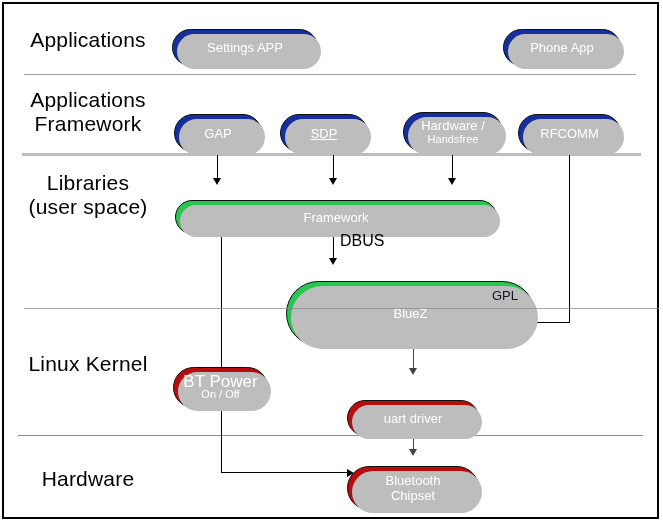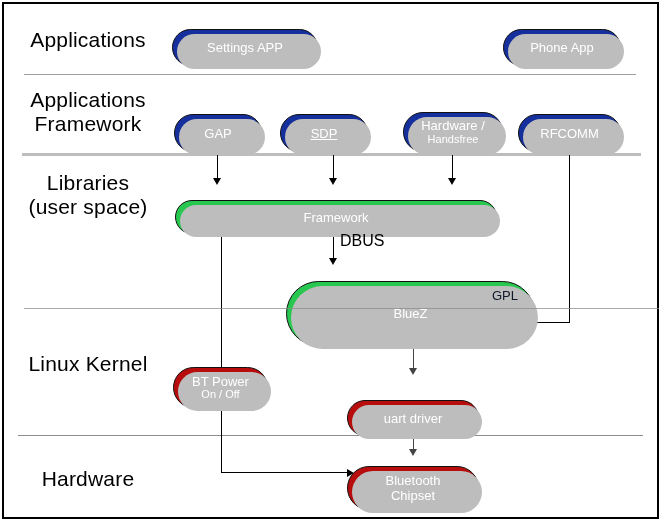--- a/index.html
+++ b/index.html
@@ -8,21 +8,21 @@
   #frame{position:absolute;left:2px;top:2px;width:657px;height:517px;border:2px solid #000;box-sizing:border-box;}
   .divider{position:absolute;height:0;border-top-style:solid;}
   .layer-label{position:absolute;color:#000000;font-size:21px;line-height:24px;text-align:center;letter-spacing:0.2px;white-space:pre-line;}
   .node{position:absolute;box-sizing:border-box;display:flex;flex-direction:column;align-items:center;justify-content:center;color:#ffffff;border:1px solid #111;border-radius:999px;text-align:center;z-index:5;margin-top:16px;}
   .node::after{content:"";position:absolute;left:4px;top:4px;right:-4px;bottom:-4px;background:#bdbdbd;border-radius:999px;z-index:-1;}
   .node.blue{background:#15309c;}
   .node.green{background:#28c850;}
   .node.red{background:#b80d0d;}
   .n-main{font-size:13px;line-height:15px;}
   .n-sub{font-size:11px;line-height:13px;}
-  .n-small{font-size:13px;line-height:13px;}
+  .n-small{font-size:17px;line-height:13px;}
   .gpl{position:absolute;right:16px;top:6px;color:#0f172a;font-size:13px;z-index:6;}
   .conn{position:absolute;background:#000;z-index:3;}
   .conn.v{width:1px;}
   .conn.h{height:1px;}
   .arrowhead{position:absolute;width:0;height:0;z-index:4;}
   .ah-down{border-left:4px solid transparent;border-right:4px solid transparent;border-top:7px solid #000;}
   .ah-right{border-top:4px solid transparent;border-bottom:4px solid transparent;border-left:7px solid #000;}
   .ah-left{border-top:4px solid transparent;border-bottom:4px solid transparent;border-right:7px solid #000;}
   .edge-label{position:absolute;color:#000;font-size:16px;z-index:6;background:transparent;}
   .divline-over{z-index:7;}

